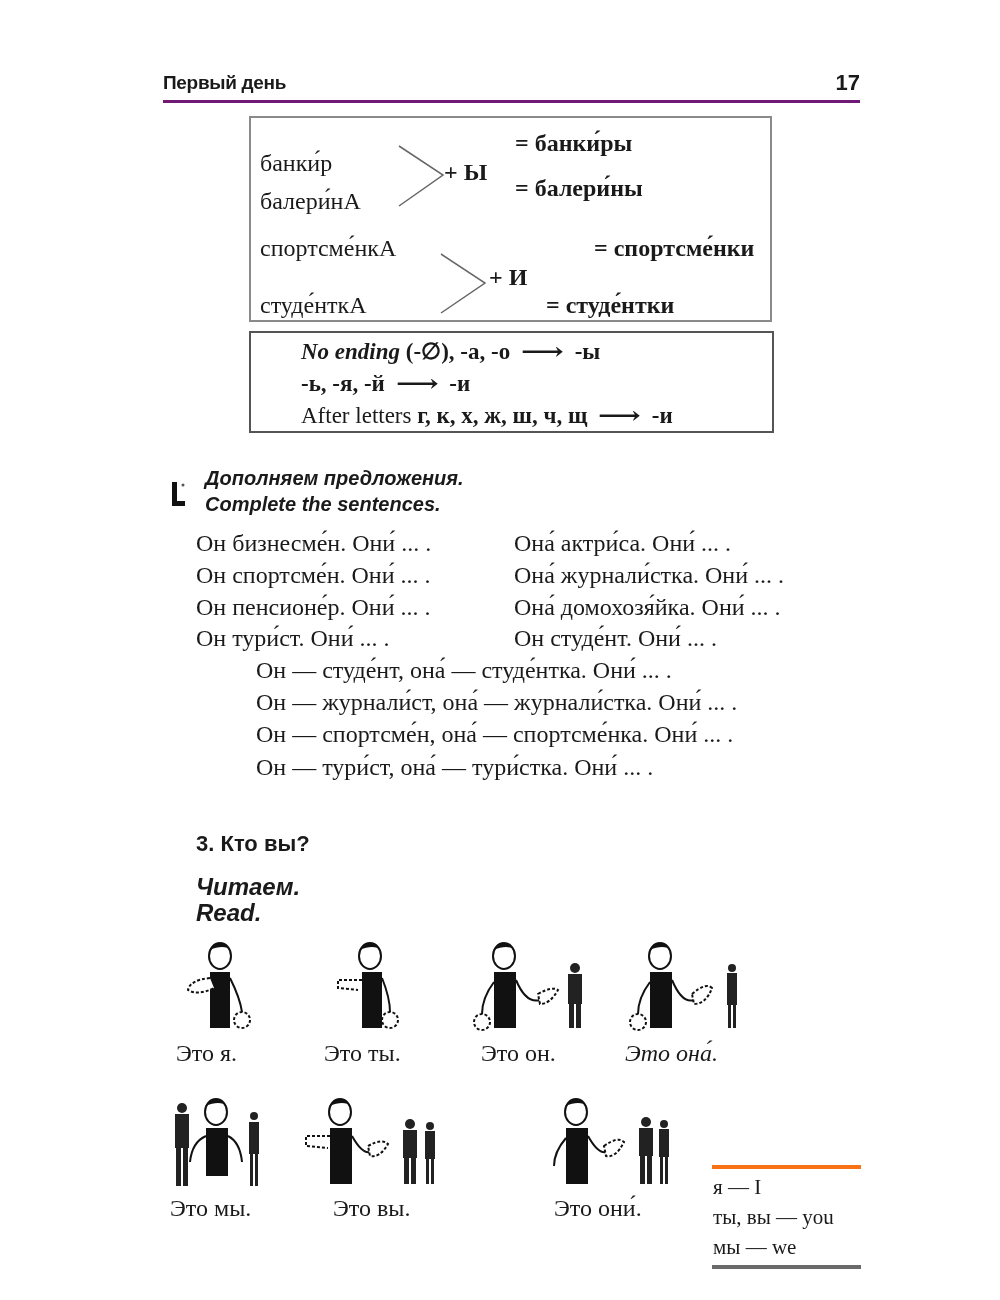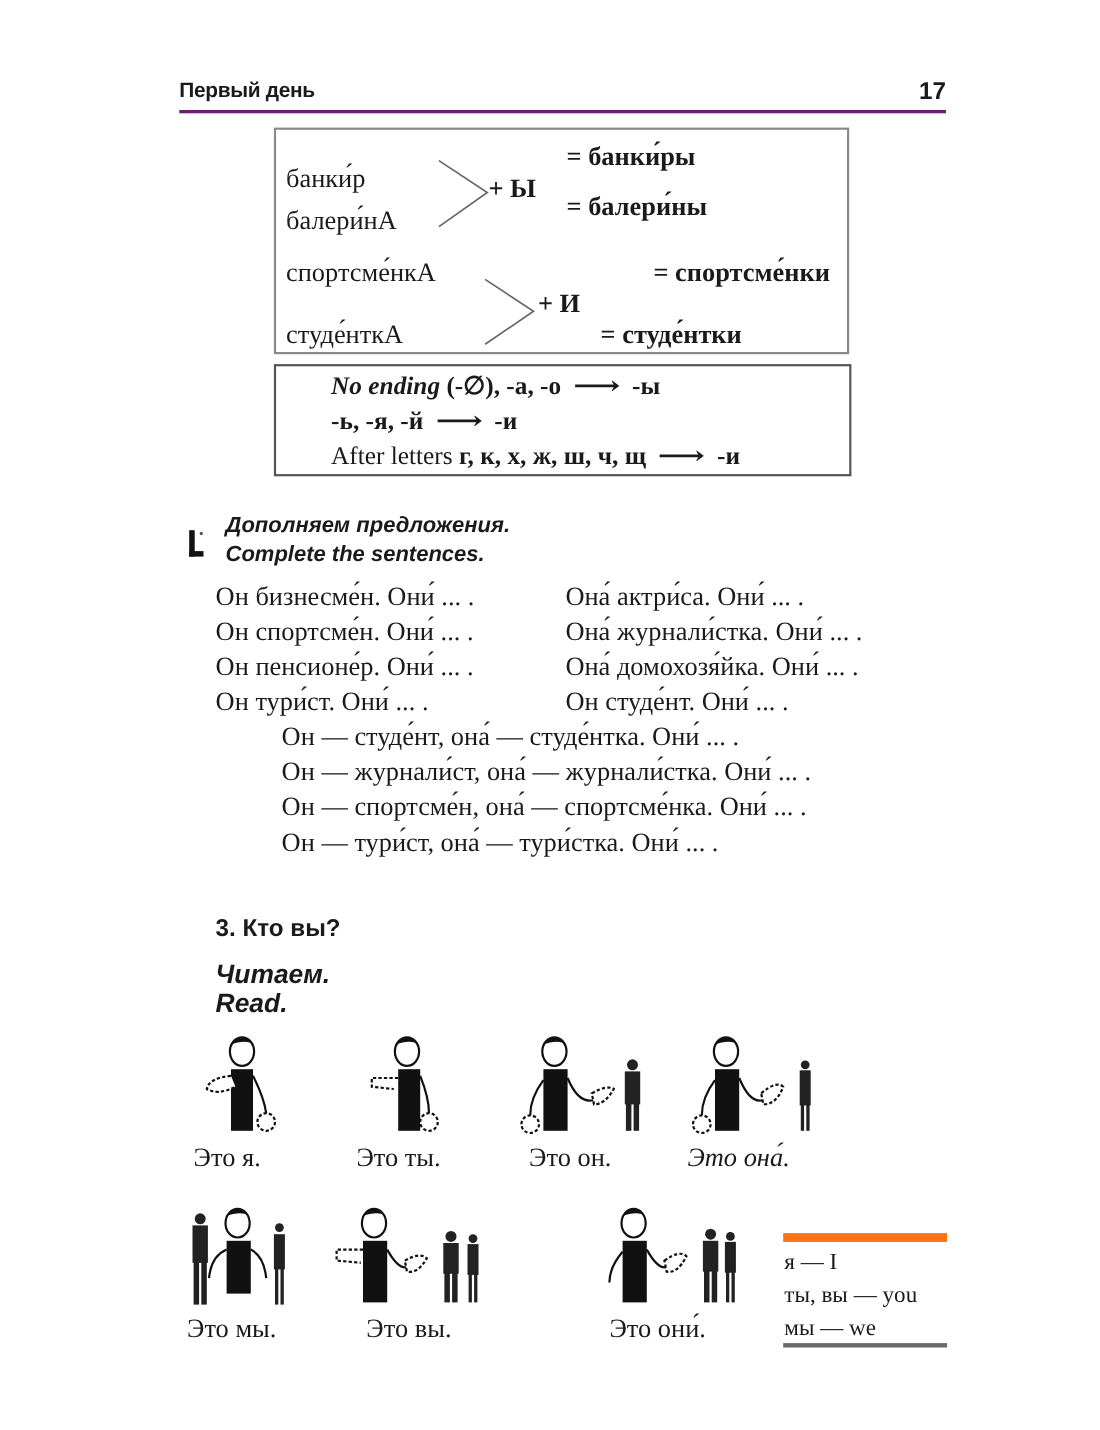--- a/index.html
+++ b/index.html
@@ -31,21 +31,21 @@
   .ex-title { font-style: italic; font-weight: bold; font-size: 20px; white-space: nowrap; }
 
   .sent { font-size: 24px; white-space: nowrap; }
 
   .h3 { font-size: 22px; font-weight: bold; }
   .read { font-size: 24px; font-style: italic; font-weight: bold; }
 
   .figure { position: absolute; }
   .caption { font-size: 24px; white-space: nowrap; }
 
-  #vocab-box { left: 712px; top: 1121px; width: 149px; height: 104px; border-top: 8px solid #f97316; border-bottom: 4px solid #6a6a6a; box-sizing: border-box; }
+  #vocab-box { left: 712px; top: 1165px; width: 149px; height: 104px; border-top: 4px solid #f97316; border-bottom: 4px solid #6a6a6a; box-sizing: border-box; }
   #vocab-box .v { position: absolute; left: 1px; font-size: 21px; white-space: nowrap; }
 </style>
 </head>
 <body>
 
 <div id="running-header" class="abs sans">
   <span class="title">Первый день</span>
   <span class="pageno">17</span>
 </div>
 

